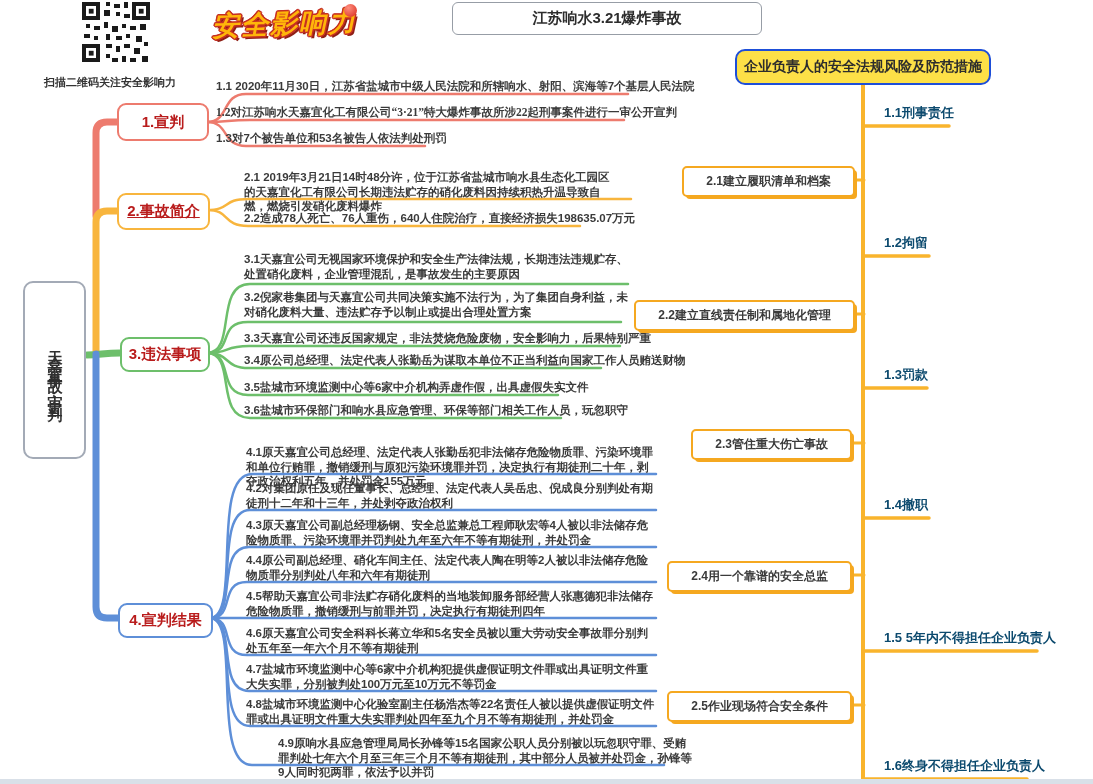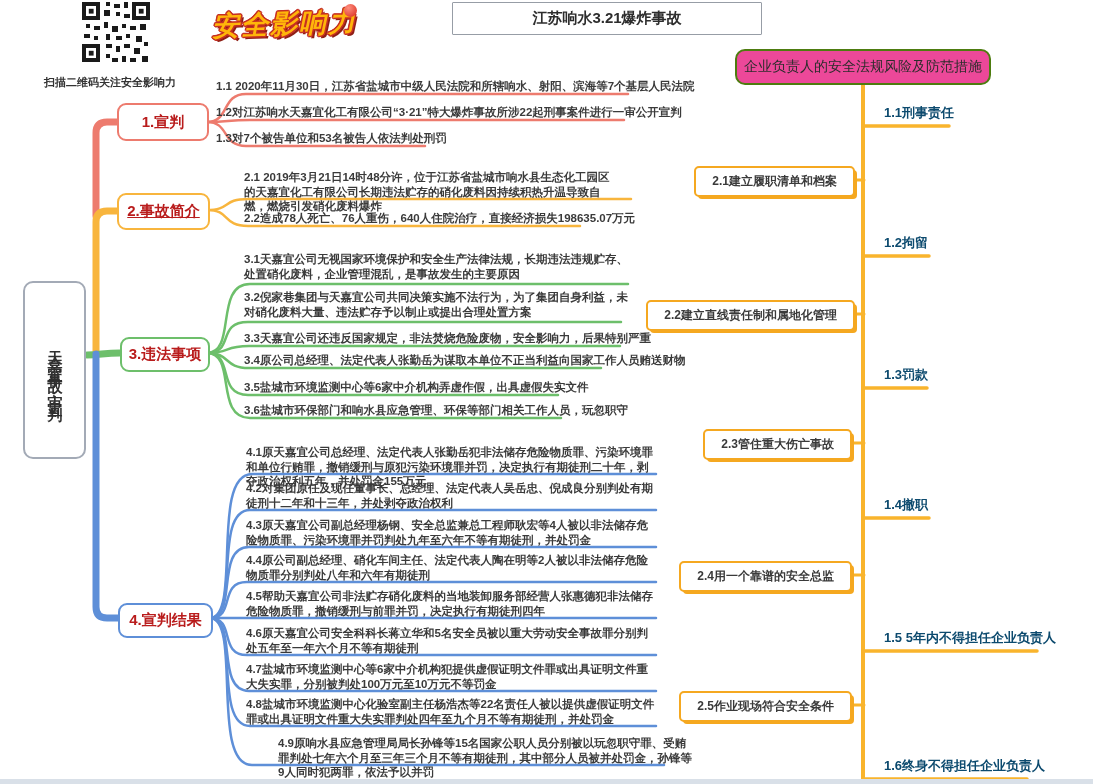--- a/index.html
+++ b/index.html
@@ -11,29 +11,29 @@
   .branch-box{position:absolute;background:#fff;border-radius:9px;display:flex;align-items:center;
               justify-content:center;font-weight:700;font-size:15px;color:#b91c1c;z-index:2;}
   .b1{border:2px solid #ed7b6e;}
   .b2{border:2px solid #f8b53d;}
   .b3{border:2px solid #6dbf6b;}
   .b4{border:2px solid #5e8fd8;}
   .root-node{position:absolute;left:23px;top:281px;width:59px;height:174px;border:2.5px solid #a3aab6;
              border-radius:10px;background:#fff;display:flex;align-items:center;justify-content:center;z-index:2;}
   .root-node span{writing-mode:vertical-lr;letter-spacing:7px;font-size:15px;font-weight:700;color:#2f2f2f;}
   .main-title{position:absolute;left:452px;top:2px;width:308px;height:31px;border:1.5px solid #979da6;
-              border-radius:1px;background:#fff;display:flex;align-items:center;justify-content:center;
+              border-radius:6px;background:#fff;display:flex;align-items:center;justify-content:center;
               font-size:15px;font-weight:700;color:#2d2d2d;}
-  .right-title{position:absolute;left:735px;top:49px;width:252px;height:32px;border:2px solid #4d7c0f;
-               border-radius:10px;background:#ec4899;display:flex;align-items:center;justify-content:center;
-               font-size:14px;font-weight:400;color:#2d2d2d;z-index:2;}
+  .right-title{position:absolute;left:735px;top:49px;width:252px;height:32px;border:2px solid #1d4ed8;
+               border-radius:10px;background:#fde047;display:flex;align-items:center;justify-content:center;
+               font-size:14px;font-weight:700;color:#2d2d2d;z-index:2;}
   .leaf{position:absolute;left:884px;font-size:13px;font-weight:700;color:#0c4a6e;white-space:nowrap;}
   .ybox{position:absolute;background:#fff;border:2px solid #f5a820;border-radius:5px;
         box-shadow:3px 3px 0 -1px #f5a820;font-size:12px;font-weight:700;color:#3a3a3a;
-        padding:5px 16px;white-space:nowrap;z-index:2;}
+        padding:5px 22px;white-space:nowrap;z-index:2;}
   .qr-caption{position:absolute;left:44px;top:75px;width:160px;font-size:11px;font-weight:600;color:#333;}
   .logo{position:absolute;left:212px;top:6px;font-size:27px;font-weight:900;font-style:italic;
         letter-spacing:2px;color:#ffb60a;transform:rotate(-2deg);
         text-shadow:1.5px 0 #c62f23,-1.5px 0 #c62f23,0 1.5px #c62f23,0 -1.5px #c62f23,
                     1px 1px #c62f23,-1px -1px #c62f23,1px -1px #c62f23,-1px 1px #c62f23,2.5px 2.5px #8e1f16;}
   .logo-dot{position:absolute;left:344px;top:4px;width:13px;height:13px;border-radius:50%;
             background:radial-gradient(circle at 35% 30%,#ff8f80,#d8281a);}
   .bottom-strip{position:absolute;left:0;bottom:0;width:1093px;height:5px;background:#d9e0e8;}
 </style>
 </head>
@@ -154,21 +154,21 @@
 
   <div class="root-node">
     <span>天嘉宜事故一审宣判</span>
   </div>
   <div class="branch-box b1" style="left:117px;top:103px;width:88px;height:34px;">1.宣判</div>
   <div class="branch-box b2" style="left:117px;top:193px;width:89px;height:33px;text-decoration:underline;">2.事故简介</div>
   <div class="branch-box b3" style="left:120px;top:337px;width:86px;height:31px;">3.违法事项</div>
   <div class="branch-box b4" style="left:118px;top:603px;width:91px;height:31px;">4.宣判结果</div>
 
   <div class="item nowrap" style="left:216px;top:79px;">1.1 2020年11月30日，江苏省盐城市中级人民法院和所辖响水、射阳、滨海等7个基层人民法院</div>
-  <div class="item nowrap" style="left:216px;top:105px;">1.2对江苏响水天嘉宜化工有限公司“3·21”特大爆炸事故所涉22起刑事案件进行一审公开宣判</div>
+  <div class="item nowrap" style="left:216px;top:105px;font-family:Liberation Serif, serif;">1.2对江苏响水天嘉宜化工有限公司“3·21”特大爆炸事故所涉22起刑事案件进行一审公开宣判</div>
   <div class="item nowrap" style="left:216px;top:131px;">1.3对7个被告单位和53名被告人依法判处刑罚</div>
 
   <div class="item" style="left:244px;top:170px;width:376px;">2.1 2019年3月21日14时48分许，位于江苏省盐城市响水县生态化工园区的天嘉宜化工有限公司长期违法贮存的硝化废料因持续积热升温导致自燃，燃烧引发硝化废料爆炸</div>
   <div class="item nowrap" style="left:244px;top:211px;">2.2造成78人死亡、76人重伤，640人住院治疗，直接经济损失198635.07万元</div>
 
   <div class="item" style="left:244px;top:252px;width:392px;">3.1天嘉宜公司无视国家环境保护和安全生产法律法规，长期违法违规贮存、处置硝化废料，企业管理混乱，是事故发生的主要原因</div>
   <div class="item" style="left:244px;top:290px;width:394px;">3.2倪家巷集团与天嘉宜公司共同决策实施不法行为，为了集团自身利益，未对硝化废料大量、违法贮存予以制止或提出合理处置方案</div>
   <div class="item nowrap" style="left:244px;top:331px;">3.3天嘉宜公司还违反国家规定，非法焚烧危险废物，安全影响力，后果特别严重</div>
   <div class="item nowrap" style="left:244px;top:353px;">3.4原公司总经理、法定代表人张勤岳为谋取本单位不正当利益向国家工作人员贿送财物</div>
   <div class="item nowrap" style="left:244px;top:380px;">3.5盐城市环境监测中心等6家中介机构弄虚作假，出具虚假失实文件</div>

